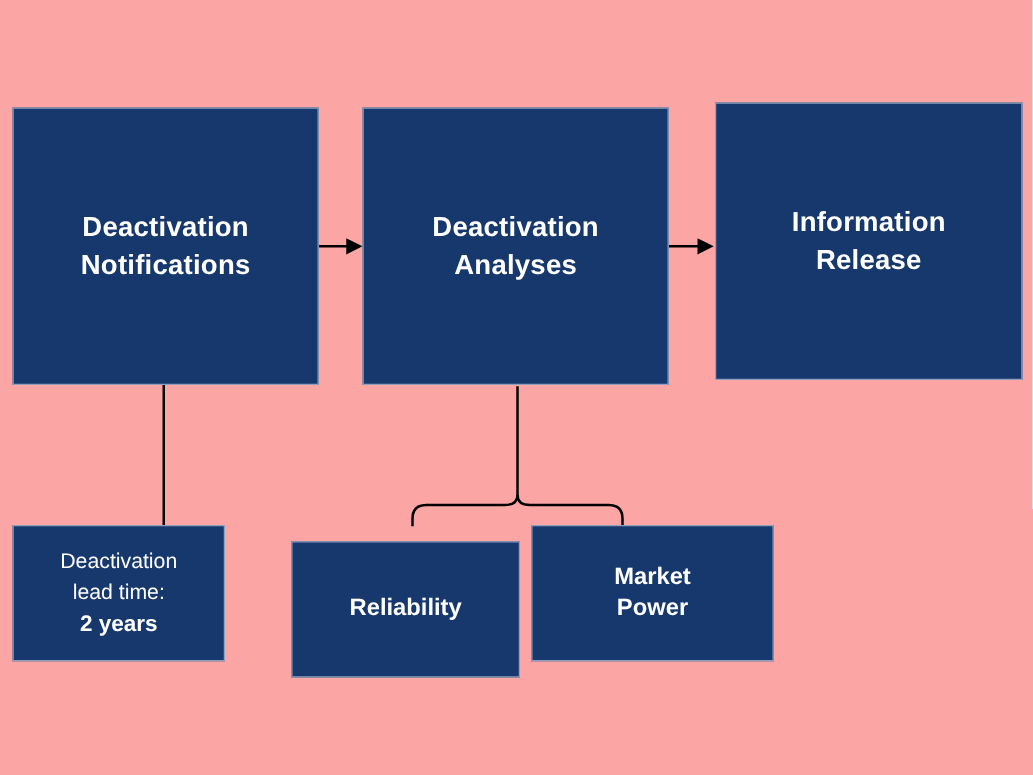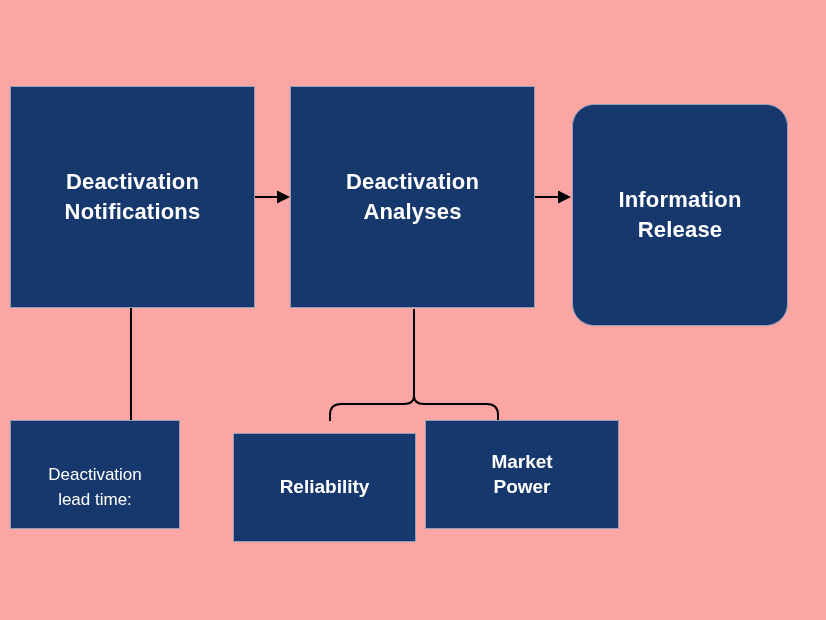--- a/index.html
+++ b/index.html
@@ -37,21 +37,21 @@
   }
   
   .node.primary .label {
     font-size: 22px;
     font-weight: bold;
     line-height: 1.35;
     letter-spacing: 0.2px;
   }
   #node-notifications { left: 10px;  top: 86px; width: 245px; height: 222px; }
   #node-analyses      { left: 290px; top: 86px; width: 245px; height: 222px; }
-  #node-release       { left: 572px; top: 104px; width: 216px; height: 222px; border-radius: 22px; }
+  #node-release       { left: 572px; top: 82px; width: 246px; height: 222px; }
 
   
   #node-leadtime    { left: 10px;  top: 420px; width: 170px; height: 109px; }
   #node-reliability { left: 233px; top: 433px; width: 183px; height: 109px; }
   #node-market      { left: 425px; top: 420px; width: 194px; height: 109px; }
 
   .node.secondary .label {
     font-size: 19px;
     font-weight: bold;
     line-height: 1.3;
@@ -107,20 +107,21 @@
 
   <div class="node primary" id="node-release">
     <div class="label">Information
 Release</div>
   </div>
 
   <div class="node secondary" id="node-leadtime">
     <div class="label">
       <span class="label-note">Deactivation
 lead time:</span>
+      <span class="label-value">2 years</span>
     </div>
   </div>
 
   <div class="node secondary" id="node-reliability">
     <div class="label">Reliability</div>
   </div>
 
   <div class="node secondary" id="node-market">
     <div class="label">Market
 Power</div>

